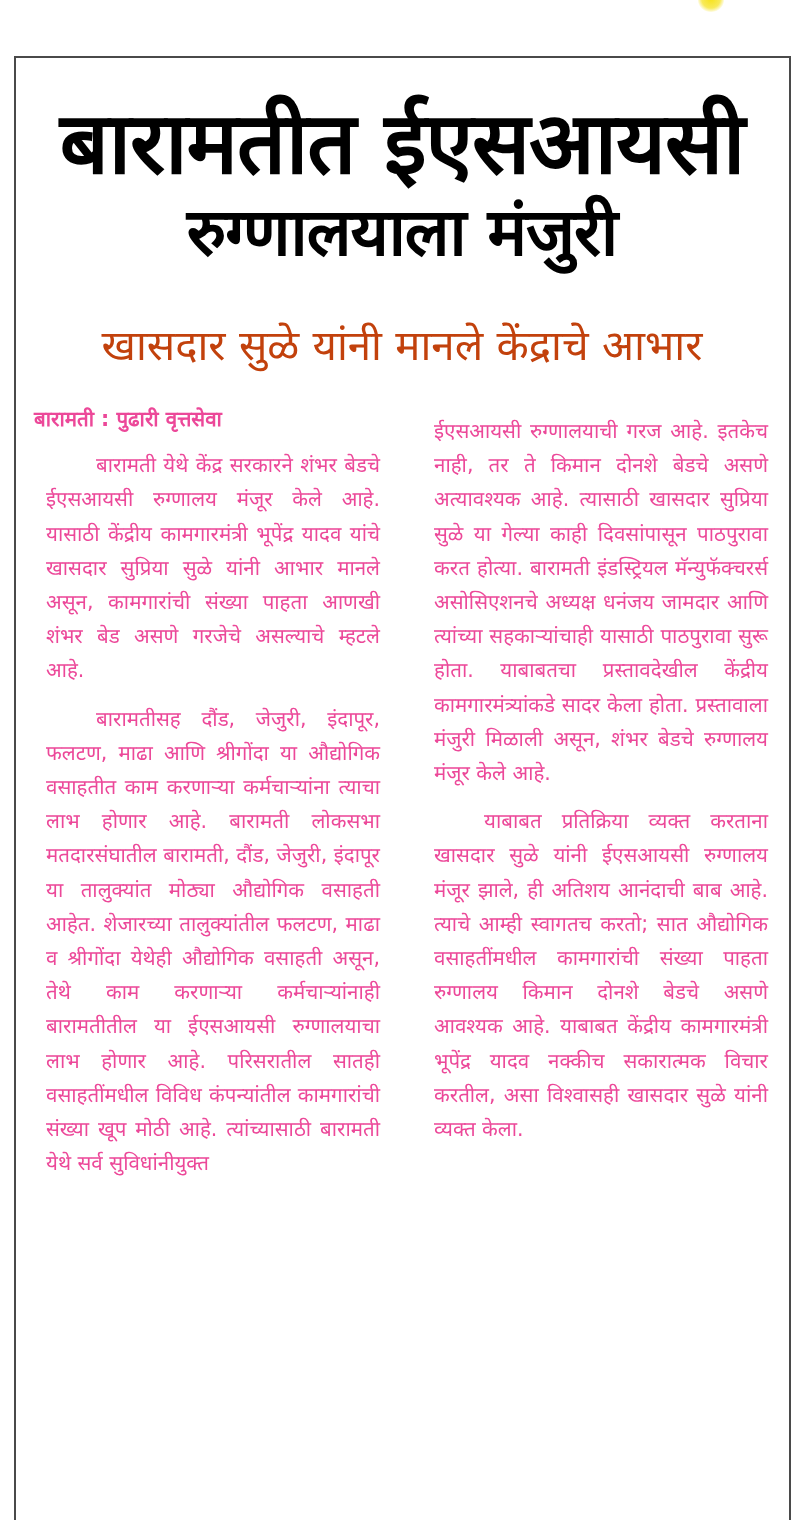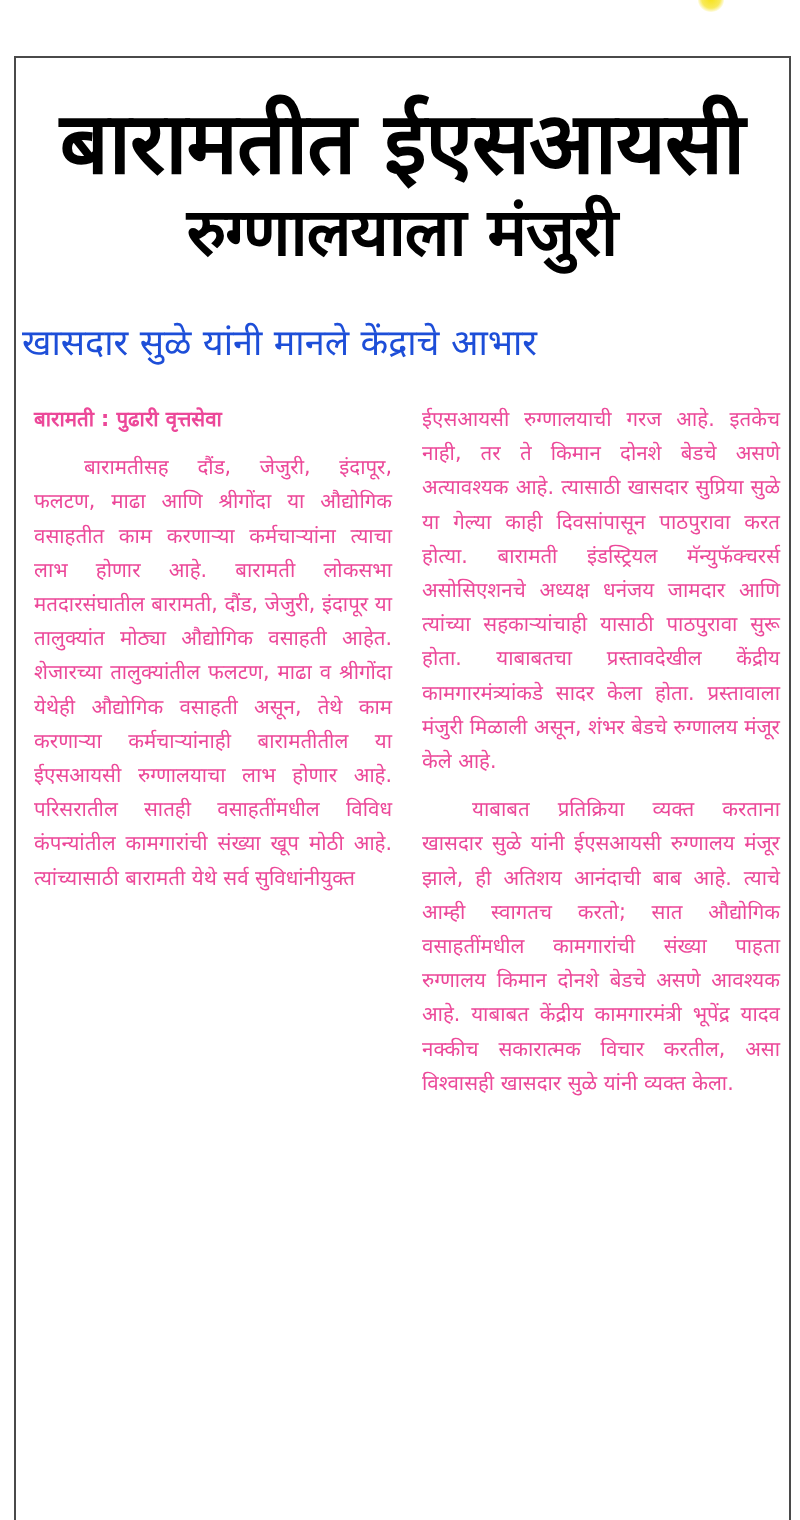--- a/index.html
+++ b/index.html
@@ -46,38 +46,39 @@
     line-height: 1;
     letter-spacing: -1px;
   }
   .headline.l1 { top: 100px; font-size: 86px; text-align: center; }
   .headline.l2 { top: 200px; font-size: 66px; }
   .subhead {
     position: absolute;
     left: 22px;
     width: 760px;
     top: 325px;
-    font-size: 36px;
-    color: #1d4ed8;
+    text-align: center;
+    font-size: 42px;
+    color: #c2410c;
     white-space: nowrap;
     line-height: 1;
   }
   .col {
     position: absolute;
     top: 402px;
     width: 358px;
     font-size: 20.5px;
     line-height: 34.2px;
     text-align: justify;
     color: #ec4899;
   }
   .col.left { left: 34px; }
   .col.right { left: 422px; }
   .col p {
-    margin: 0;
+    margin: 12px;
     text-indent: 50px;
   }
   .col p.noindent { text-indent: 0; }
   .col p.gap { margin-top: 14px; }
   .dateline {
     display: block;
     font-weight: bold;
     text-indent: 0;
   }
 </style>
@@ -88,19 +89,20 @@
 
 <div class="frame"></div>
 
 <div class="headline l1">बारामतीत ईएसआयसी</div>
 <div class="headline l2">रुग्णालयाला मंजुरी</div>
 
 <div class="subhead">खासदार सुळे यांनी मानले केंद्राचे आभार</div>
 
 <div class="col left">
   <span class="dateline">बारामती : पुढारी वृत्तसेवा</span>
+  <p>बारामती येथे केंद्र सरकारने शंभर बेडचे ईएसआयसी रुग्णालय मंजूर केले आहे. यासाठी केंद्रीय कामगारमंत्री भूपेंद्र यादव यांचे खासदार सुप्रिया सुळे यांनी आभार मानले असून, कामगारांची संख्या पाहता आणखी शंभर बेड असणे गरजेचे असल्याचे म्हटले आहे.</p>
   <p class="gap">बारामतीसह दौंड, जेजुरी, इंदापूर, फलटण, माढा आणि श्रीगोंदा या औद्योगिक वसाहतीत काम करणाऱ्या कर्मचाऱ्यांना त्याचा लाभ होणार आहे. बारामती लोकसभा मतदारसंघातील बारामती, दौंड, जेजुरी, इंदापूर या तालुक्यांत मोठ्या औद्योगिक वसाहती आहेत. शेजारच्या तालुक्यांतील फलटण, माढा व श्रीगोंदा येथेही औद्योगिक वसाहती असून, तेथे काम करणाऱ्या कर्मचाऱ्यांनाही बारामतीतील या ईएसआयसी रुग्णालयाचा लाभ होणार आहे. परिसरातील सातही वसाहतींमधील विविध कंपन्यांतील कामगारांची संख्या खूप मोठी आहे. त्यांच्यासाठी बारामती येथे सर्व सुविधांनीयुक्त</p>
 </div>
 
 <div class="col right">
   <p class="noindent">ईएसआयसी रुग्णालयाची गरज आहे. इतकेच नाही, तर ते किमान दोनशे बेडचे असणे अत्यावश्यक आहे. त्यासाठी खासदार सुप्रिया सुळे या गेल्या काही दिवसांपासून पाठपुरावा करत होत्या. बारामती इंडस्ट्रियल मॅन्युफॅक्चरर्स असोसिएशनचे अध्यक्ष धनंजय जामदार आणि त्यांच्या सहकाऱ्यांचाही यासाठी पाठपुरावा सुरू होता. याबाबतचा प्रस्तावदेखील केंद्रीय कामगारमंत्र्यांकडे सादर केला होता. प्रस्तावाला मंजुरी मिळाली असून, शंभर बेडचे रुग्णालय मंजूर केले आहे.</p>
   <p class="gap">याबाबत प्रतिक्रिया व्यक्त करताना खासदार सुळे यांनी ईएसआयसी रुग्णालय मंजूर झाले, ही अतिशय आनंदाची बाब आहे. त्याचे आम्ही स्वागतच करतो; सात औद्योगिक वसाहतींमधील कामगारांची संख्या पाहता रुग्णालय किमान दोनशे बेडचे असणे आवश्यक आहे. याबाबत केंद्रीय कामगारमंत्री भूपेंद्र यादव नक्कीच सकारात्मक विचार करतील, असा विश्वासही खासदार सुळे यांनी व्यक्त केला.</p>
 </div>
 
 </body></html>

